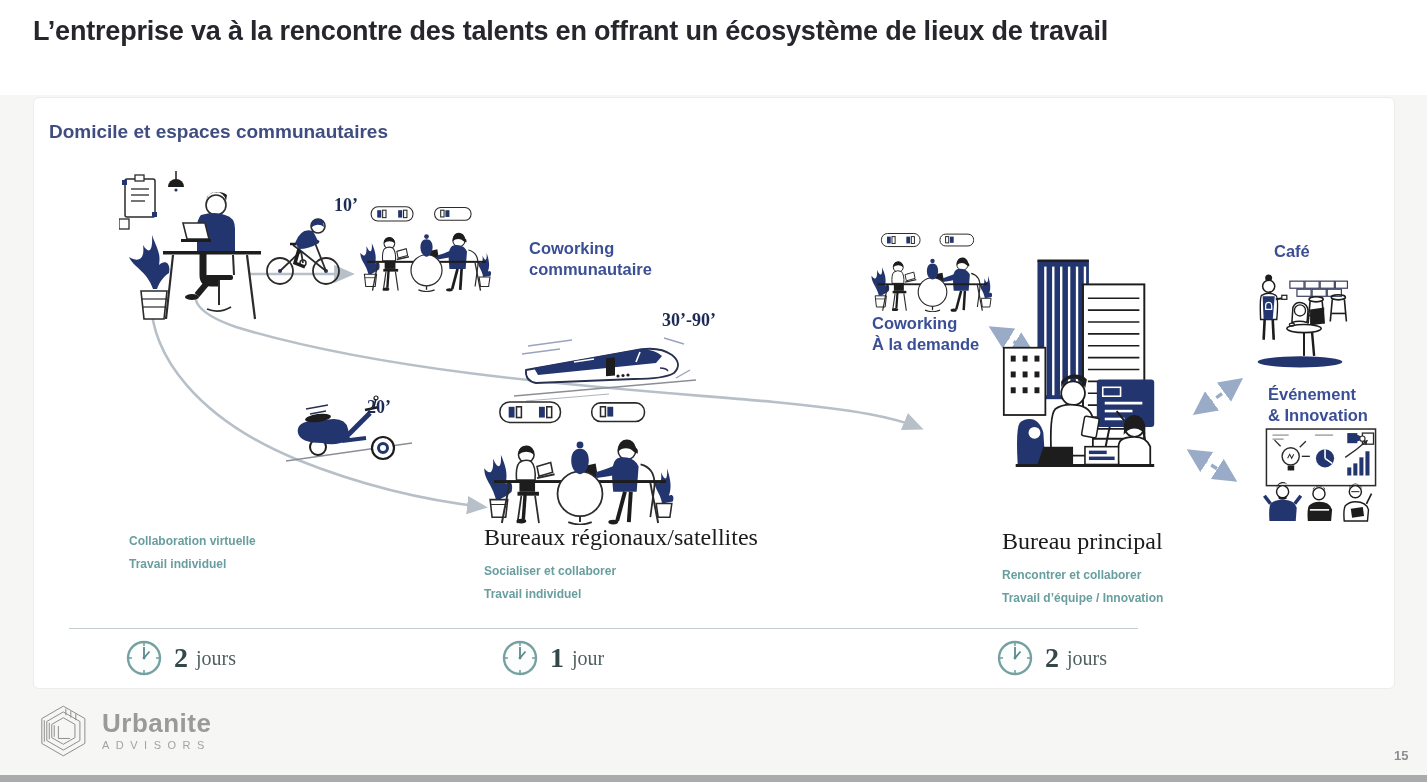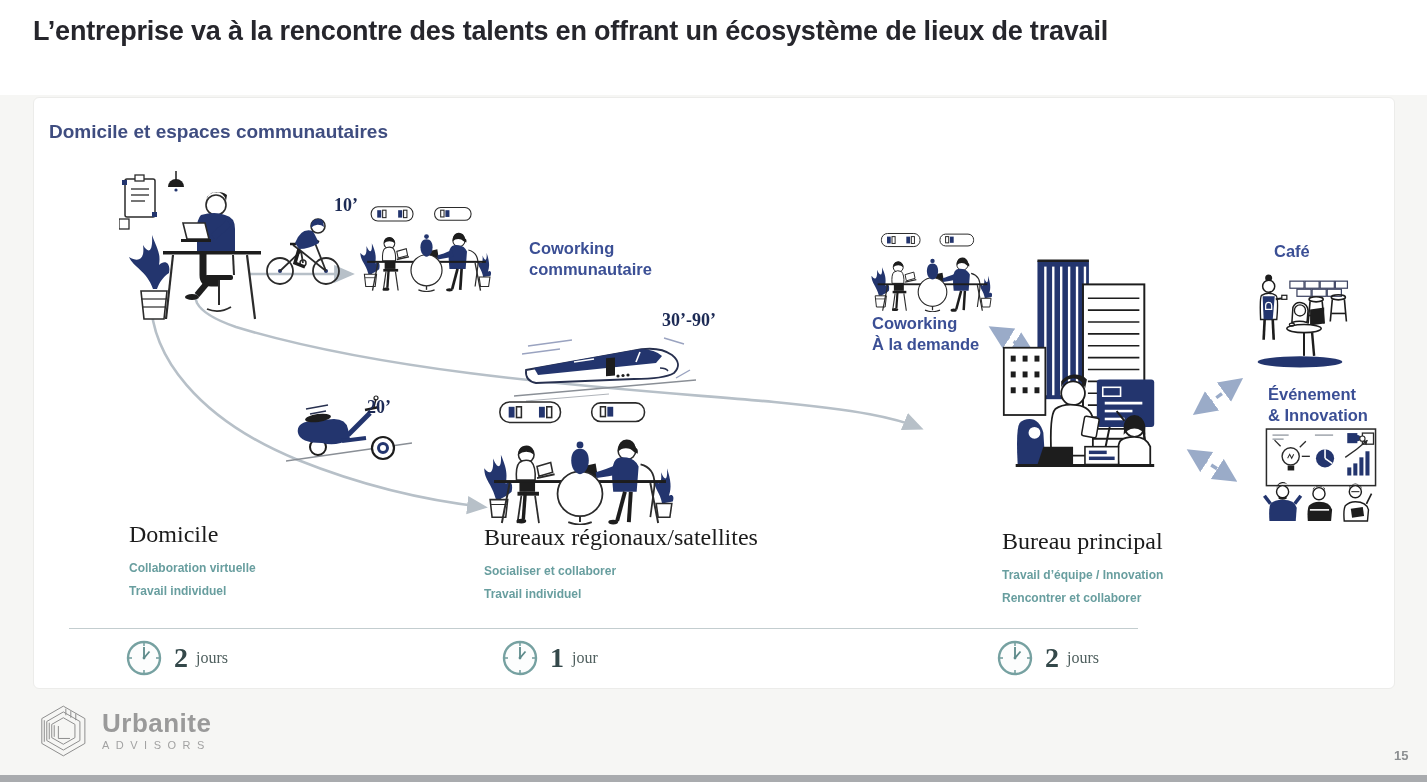--- a/index.html
+++ b/index.html
@@ -10,21 +10,21 @@
   .page-title{left:33px;top:16px;font-size:27px;font-weight:700;color:#26262c;letter-spacing:-0.2px;}
   .card{left:33px;top:97px;width:1362px;height:592px;background:#ffffff;border:1px solid #ececea;border-radius:6px;box-sizing:border-box;}
   .section-header{left:15px;top:23px;font-size:19px;font-weight:700;color:#3f4d80;}
   .lbl-blue{font-size:16.5px;line-height:21px;font-weight:700;color:#3b4f95;}
   .time{font-family:"Liberation Serif",serif;font-size:18px;font-weight:700;color:#1c2a55;}
   .loc-name{font-family:"Liberation Serif",serif;font-size:24px;font-weight:500;color:#1b1b1b;}
   .loc-desc{margin-top:9px;font-size:12px;line-height:23px;font-weight:700;color:#689e9f;}
   .divider{left:35px;top:530px;width:1069px;height:0;border-top:1px solid #c3cdcf;}
   .dur{display:flex;align-items:center;}
   .dur-value{font-family:"Liberation Serif",serif;font-size:28px;font-weight:700;color:#34484a;margin-left:10px;}
-  .dur-unit{font-family:"Liberation Serif",serif;font-size:16px;font-weight:400;color:#50605f;margin-left:8px;}
+  .dur-unit{font-family:"Liberation Serif",serif;font-size:20px;font-weight:400;color:#50605f;margin-left:8px;}
   .brand-name{font-size:26px;font-weight:700;color:#9a9a9a;letter-spacing:0.5px;line-height:26px;}
   .brand-sub{font-size:11px;font-weight:400;color:#a2a2a2;letter-spacing:6.5px;margin-top:3px;}
   .page-number{left:1394px;top:748px;font-size:13px;font-weight:700;color:#8c8f91;text-align:right;}
   .bottom-strip{left:0;bottom:0;width:100%;height:7px;background:#a9abae;}
   svg{display:block;}
 </style>
 </head>
 <body>
 
 <svg width="0" height="0" style="position:absolute">
@@ -369,38 +369,37 @@
       <line x1="47" y1="84" x2="66" y2="84" stroke="#fff" stroke-width="1.6"></line>
       <circle cx="92" cy="66" r="6" fill="#fff" stroke="#1d1d1d" stroke-width="1.4"></circle>
       <path d="M86,64 a6,6 0 0 1 12,0 l0,-3 a7,5 0 0 0 -12,0 Z" fill="#1d1d1d"></path>
       <line x1="88" y1="66" x2="96" y2="66" stroke="#1d1d1d" stroke-width="1"></line>
       <path d="M82,80 Q80,84 81,95 L104,95 L105,84 Q103,76 92,76 Q86,76 82,80 Z" fill="#fff" stroke="#1d1d1d" stroke-width="1.4"></path>
       <line x1="103" y1="78" x2="108" y2="68" stroke="#1d1d1d" stroke-width="1.6"></line>
       <rect x="88" y="82" width="12" height="9" fill="#1d1d1d" transform="rotate(-8 94 86)"></rect>
     </svg>
 
     <div class="abs" style="left:95px;top:423px">
-      <div class="loc-name">Domicile</div>
       <div class="loc-desc">
         <div>Collaboration virtuelle</div>
         <div>Travail individuel</div>
       </div>
     </div>
     <div class="abs" style="left:450px;top:426px">
       <div class="loc-name">Bureaux régionaux/satellites</div>
       <div class="loc-desc">
         <div>Socialiser et collaborer</div>
         <div>Travail individuel</div>
       </div>
     </div>
     <div class="abs" style="left:968px;top:430px">
       <div class="loc-name">Bureau principal</div>
       <div class="loc-desc">
+        <div>Rencontrer et collaborer</div>
         <div>Travail d’équipe / Innovation</div>
-        <div>Rencontrer et collaborer</div>
       </div>
     </div>
 
     <div class="abs divider"></div>
 
     <div class="abs dur" style="left:90px;top:540px">
       <svg width="40" height="40" viewBox="0 0 40 40">
         <path d="M20,20 L20,6.5 A13.5,13.5 0 0 1 26.75,31.7 Z" fill="#ccdada"></path>
         <use href="#clock-face"></use>
       </svg>

